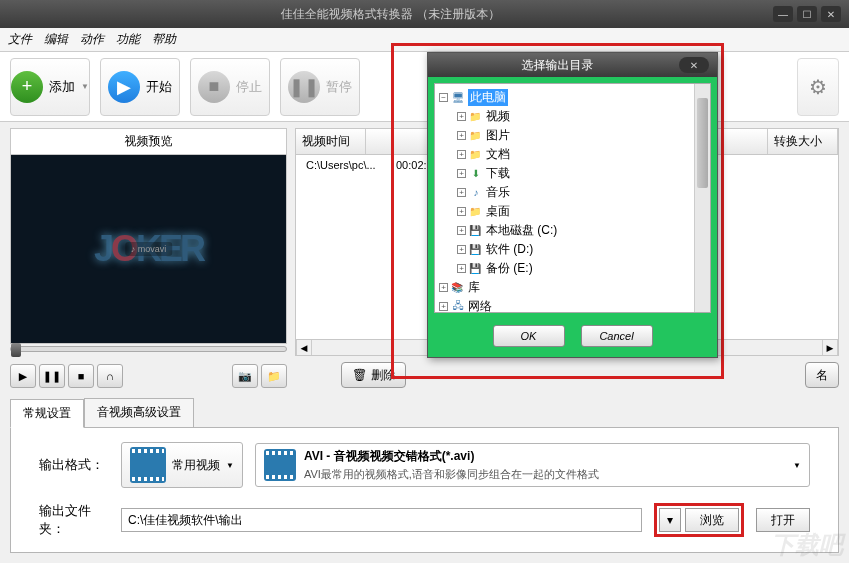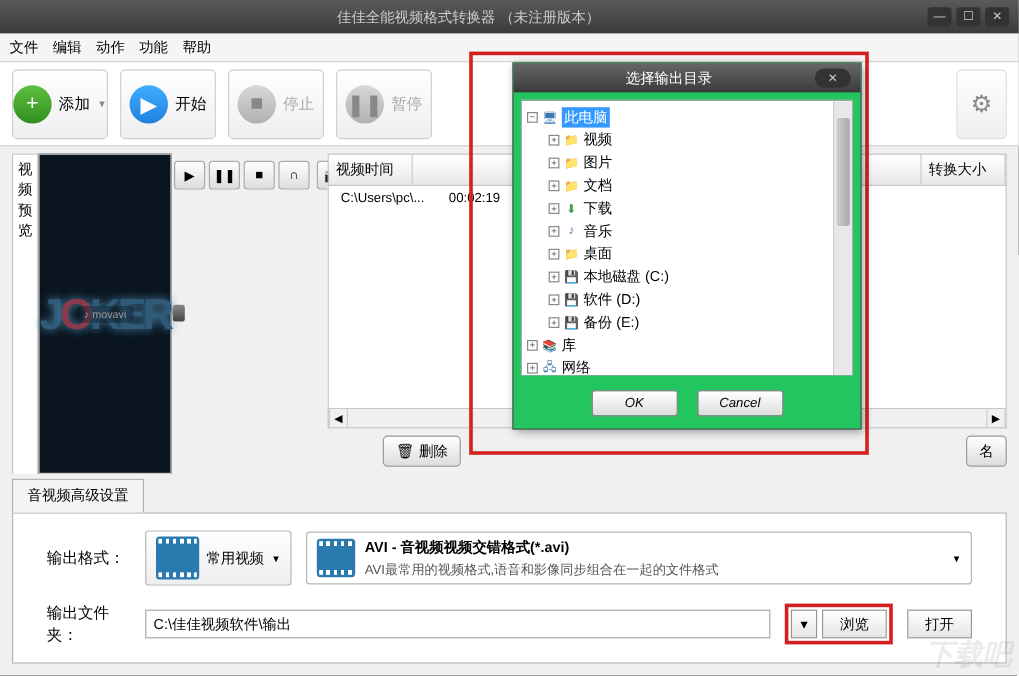--- a/index.html
+++ b/index.html
@@ -3,32 +3,32 @@
 <meta charset="utf-8">
 <style>
 * { box-sizing: border-box; margin: 0; padding: 0; font-family: "Microsoft YaHei", SimSun, sans-serif; }
 body { background: #3a3a3a; width: 849px; height: 563px; overflow: hidden; position: relative; }
 .window { width: 849px; height: 563px; background: #f0f0f0; display: flex; flex-direction: column; }
 .titlebar { height: 28px; background: linear-gradient(#5a5a5a,#3a3a3a); display: flex; align-items: center; color: #ccc; font-size: 12px; padding: 0 8px; }
 .titlebar-title { flex: 1; text-align: center; }
 .win-controls { display: flex; gap: 4px; }
 .win-btn { width: 20px; height: 16px; background: #333; border-radius: 3px; color: #ccc; font-size: 10px; display: flex; align-items: center; justify-content: center; cursor: pointer; }
 .menubar { height: 24px; background: #f5f5f5; border-bottom: 1px solid #ccc; display: flex; align-items: center; padding: 0 8px; font-size: 12px; gap: 12px; }
-.menu-item { cursor: pointer; }
+.menu-item { cursor: pointer; font-style: italic; }
 .toolbar { height: 70px; background: #fff; border-bottom: 1px solid #ccc; display: flex; align-items: center; padding: 4px 10px; gap: 10px; }
 .tool-btn { width: 80px; height: 58px; border: 1px solid #d0d0d0; border-radius: 4px; background: linear-gradient(#fff,#eee); display: flex; align-items: center; justify-content: center; gap: 6px; font-size: 13px; cursor: pointer; }
 .tool-icon { width: 32px; height: 32px; border-radius: 16px; display: flex; align-items: center; justify-content: center; color: #fff; font-size: 18px; }
 .ic-add { background: linear-gradient(#5fbf3f,#2f8f1f); }
 .ic-start { background: linear-gradient(#3fafff,#1f7fdf); }
 .ic-stop { background: linear-gradient(#d8d8d8,#b0b0b0); color:#888;}
 .ic-pause { background: linear-gradient(#d8d8d8,#b0b0b0); color:#888;}
 .tool-btn.disabled { color:#aaa; }
 .tool-icon-only { width: 42px; height: 58px; border: 1px solid #ddd; border-radius:4px; display:flex;align-items:center;justify-content:center; background:linear-gradient(#fff,#eee); cursor:pointer;}
 .content { flex: 1; display: flex; padding: 6px 10px 0 10px; gap: 8px; }
-.left-panel { width: 255px; display: flex; flex-direction: row; }
+.left-panel { width: 277px; display: flex; flex-direction: column; }
 .preview-title { background: #fff; border: 1px solid #c7c7c7; border-bottom:none; text-align: center; font-size: 12px; padding: 4px; }
 .preview-box { flex:1; background: #0a1520; border: 1px solid #c7c7c7; display: flex; align-items: center; justify-content: center; position: relative; min-height: 160px; }
 .joker { font-family: Impact, sans-serif; font-size: 36px; font-weight: 900; color: #2f5a7a; letter-spacing: -3px; text-shadow: 0 0 8px #4f8aaa; }
 .joker .red { color: #8a3a4a; }
 .watermark { position:absolute; top:50%; left:50%; transform:translate(-50%,-50%); font-size:9px; color:#999; background:rgba(0,0,0,0.3); padding:2px 6px; border-radius:3px;}
 .preview-controls { display: flex; gap: 3px; padding: 6px 0; }
 .pctrl { width: 26px; height: 24px; border: 1px solid #aaa; border-radius: 3px; background: linear-gradient(#fff,#ddd); display: flex; align-items: center; justify-content: center; font-size: 11px; cursor: pointer; }
 .slider-row { display: flex; align-items: center; padding: 2px 0 6px 0; }
 .slider-track { flex:1; height: 6px; background: #ddd; border: 1px solid #aaa; border-radius: 3px; position:relative; }
 .slider-knob { position:absolute; left:0; top:-4px; width:10px; height:14px; background:linear-gradient(#888,#444); border-radius:2px; }
@@ -176,20 +176,21 @@
         <div style="flex:1"></div>
         <div class="act-btn">
           <span>名</span>
         </div>
       </div>
     </div>
   </div>
 
   <div class="settings">
     <div class="tabs">
+      <div class="tab active">常规设置</div>
       <div class="tab">音视频高级设置</div>
     </div>
     <div class="tab-body">
       <div class="row">
         <div class="label">输出格式：</div>
         <div class="fmt-btn">
           <div class="film-icon"></div>
           <span>常用视频</span>
           <span style="font-size:8px;">▼</span>
         </div>

